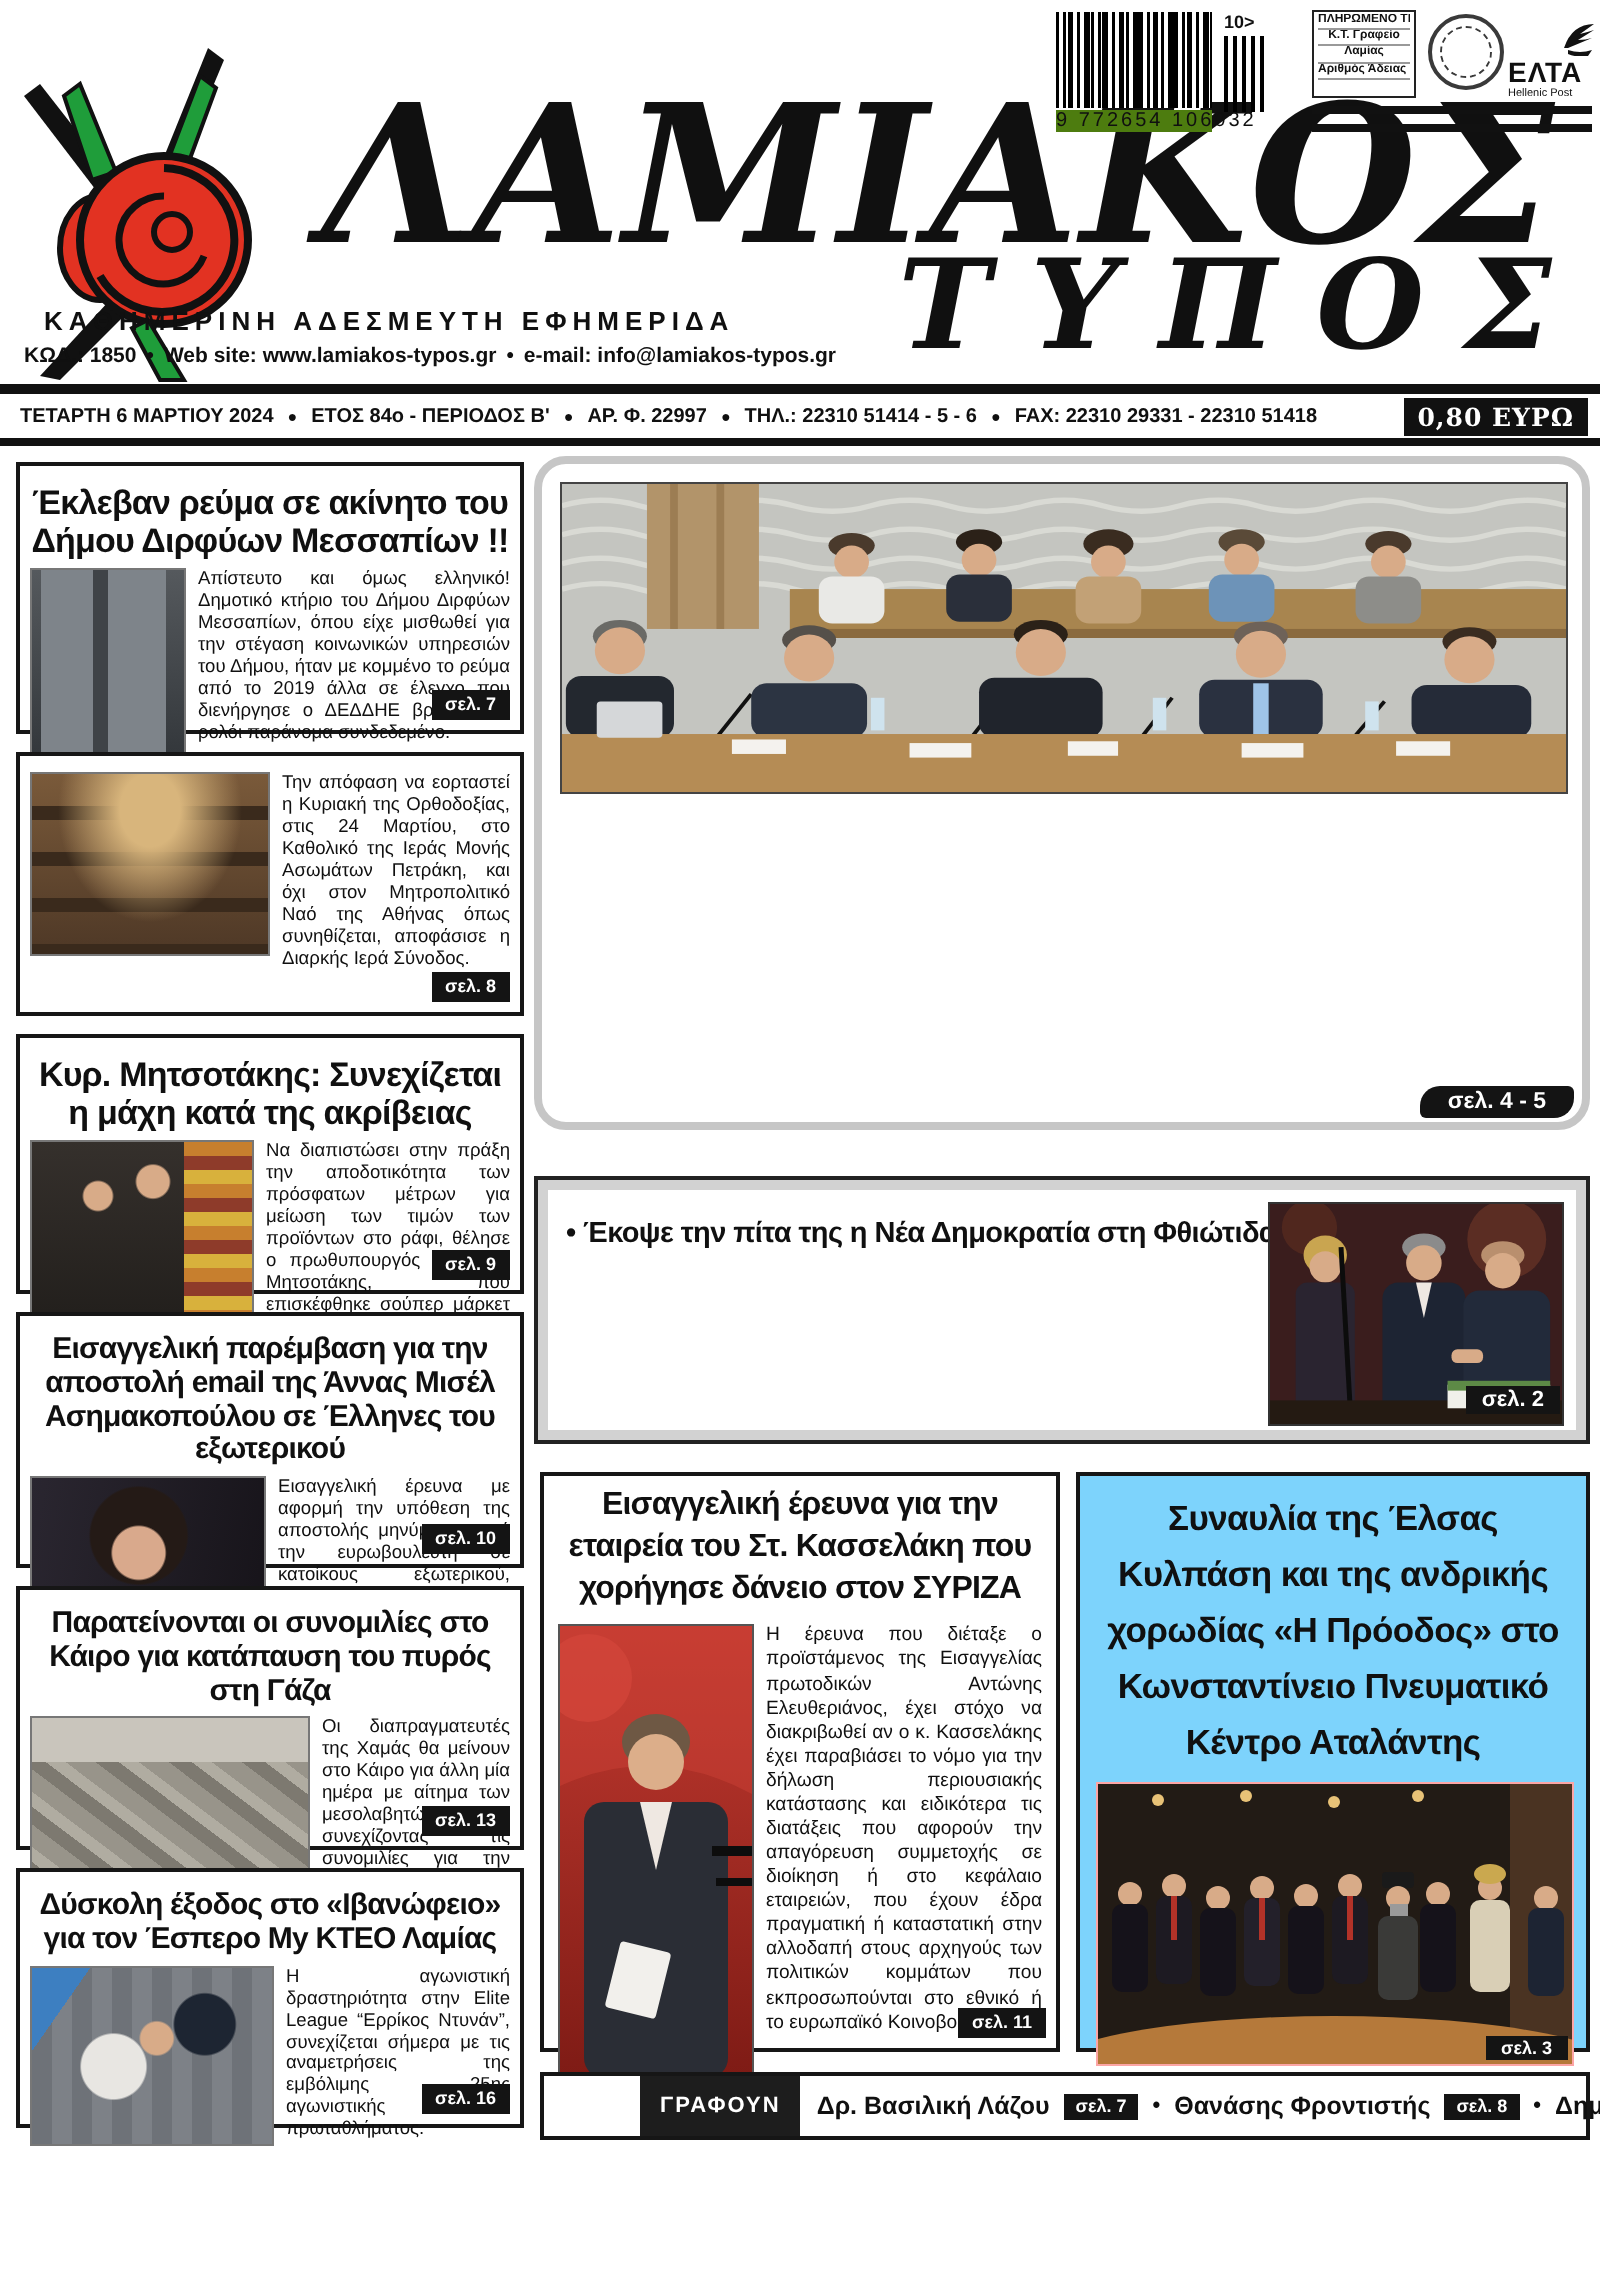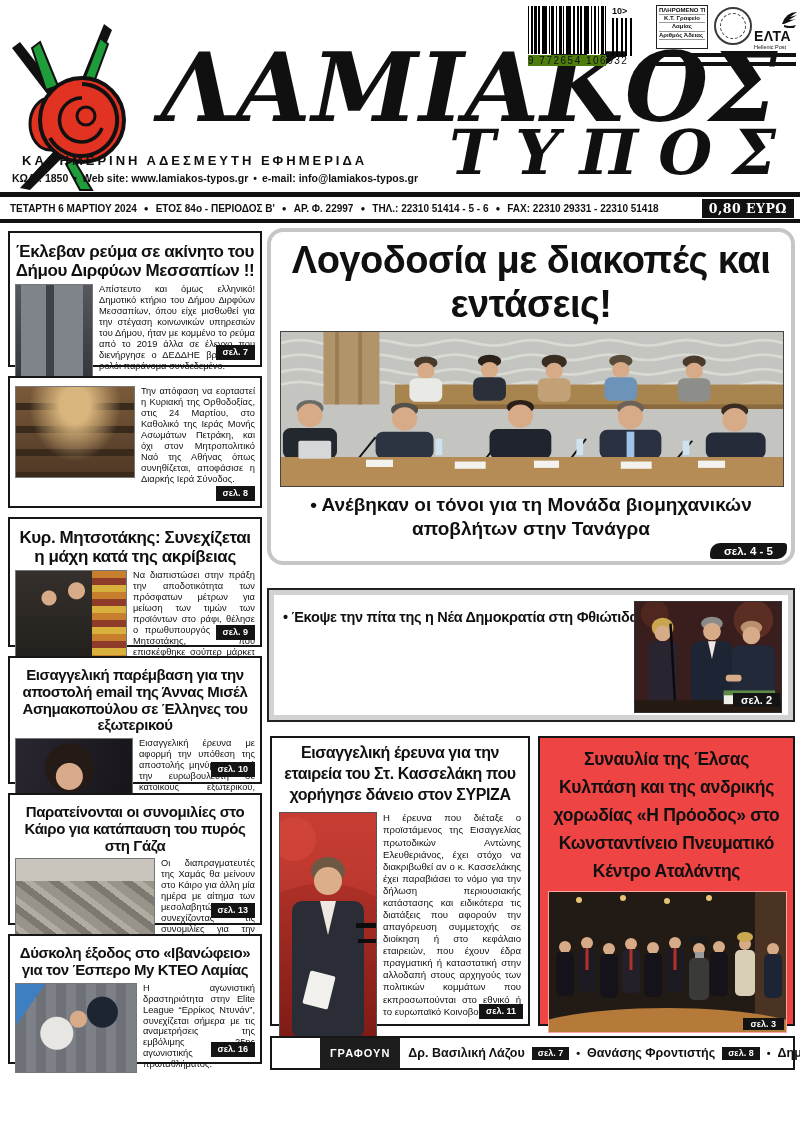--- a/index.html
+++ b/index.html
@@ -126,21 +126,21 @@
     position:absolute; left:270px; top:736px; width:260px; height:290px;
     border:2px solid #161616; background:#fff; padding:5px 7px;
   }
   .kass-box h2 { text-align:center; font-size:16px; line-height:1.3; letter-spacing:-0.4px; margin-bottom:7px; }
   .kass-row { display:flex; gap:6px; }
   .kass-photo { flex:none; width:98px; height:228px; border:1px solid #555; }
   .kass-box p { font-size:9.6px; line-height:1.26; text-align:justify; }
   
   .concert-box {
     position:absolute; left:538px; top:736px; width:257px; height:290px;
-    border:2px solid #161616; background:#ef4444; padding:7px 8px;
+    border:2px solid #161616; background:#7dd3fc; padding:7px 8px;
   }
   .concert-box h2 { text-align:center; font-size:17.5px; line-height:1.6; letter-spacing:-0.3px; }
   .concert-photo { position:relative; width:239px; height:142px; margin:6px auto 11px; border:1px solid #fca5a5; }
   .concert-badge { position:absolute; right:2px; bottom:2px; background:#141414; color:#fff;
     font-size:9px; font-weight:bold; padding:1px 8px; }
   
   .grafoun {
     position:absolute; left:270px; top:1036px; width:525px; height:34px;
     border:2px solid #161616; background:#fff; display:flex; align-items:stretch;padding-left:48px;
   }
@@ -267,21 +267,20 @@
       <h3 class="t-sm">Δύσκολη έξοδος στο «Ιβανώφειο» για τον Έσπερο My ΚΤΕΟ Λαμίας</h3>
       <div class="row">
         <div class="ph ph-basket"></div>
         <p>Η αγωνιστική δραστηριότητα στην Elite League “Ερρίκος Ντυνάν”, συνεχίζεται σήμερα με τις αναμετρήσεις της εμβόλιμης 25ης αγωνιστικής του πρωταθλήματος.</p>
       </div>
       <span class="badge">σελ. 16</span>
     </div>
   </div>
 
   <div class="lead-box">
-    <h1>Λογοδοσία με διακοπές και εντάσεις!</h1>
     <div class="lead-photo">
       <svg viewBox="0 0 520 170" width="100%" height="100%" preserveAspectRatio="none">
         <defs>
           <g id="fig">
               <circle cy="-13" r="9" fill="#d8ab88"></circle>
               <rect x="-17" y="-5" width="34" height="26" rx="7"></rect>
             </g>
           <path id="wave" d="M0,0 q20,-6 40,0 t40,0 t40,0 t40,0 t40,0 t40,0 t40,0 t40,0 t40,0 t40,0 t40,0 t40,0 t40,0" fill="none" stroke="#d9dad4" stroke-width="3"></path>
         </defs>
         <rect width="520" height="170" fill="#c4c5c0"></rect>
@@ -329,21 +328,20 @@
         <rect x="440" y="111" width="62" height="29" rx="8" fill="#252b38"></rect>
         <rect x="0" y="138" width="520" height="32" fill="#b58c55"></rect>
         <rect x="88" y="141" width="28" height="8" fill="#f4f2ee"></rect>
         <rect x="180" y="143" width="32" height="8" fill="#f4f2ee"></rect>
         <rect x="262" y="142" width="26" height="8" fill="#f4f2ee"></rect>
         <rect x="352" y="143" width="32" height="8" fill="#f4f2ee"></rect>
         <rect x="432" y="142" width="28" height="8" fill="#f4f2ee"></rect>
         <rect x="18" y="120" width="34" height="20" rx="2" fill="#d5d7d9"></rect>
       </svg>
     </div>
-    <div class="lead-sub">• Ανέβηκαν οι τόνοι για τη Μονάδα βιομηχανικών αποβλήτων στην Τανάγρα</div>
     <span class="lead-pill">σελ. 4 - 5</span>
   </div>
 
   <div class="voridis-box">
     <div class="voridis-sub">• Έκοψε την πίτα της η Νέα Δημοκρατία στη Φθιώτιδα</div>
     <div class="voridis-photo">
       <svg viewBox="0 0 148 112" width="100%" height="100%" preserveAspectRatio="none">
         <rect width="148" height="112" fill="#3a1d1d"></rect>
         <circle cx="120" cy="18" r="20" fill="#6a3526" opacity="0.7"></circle>
         <circle cx="20" cy="12" r="14" fill="#5a2c20" opacity="0.7"></circle>

